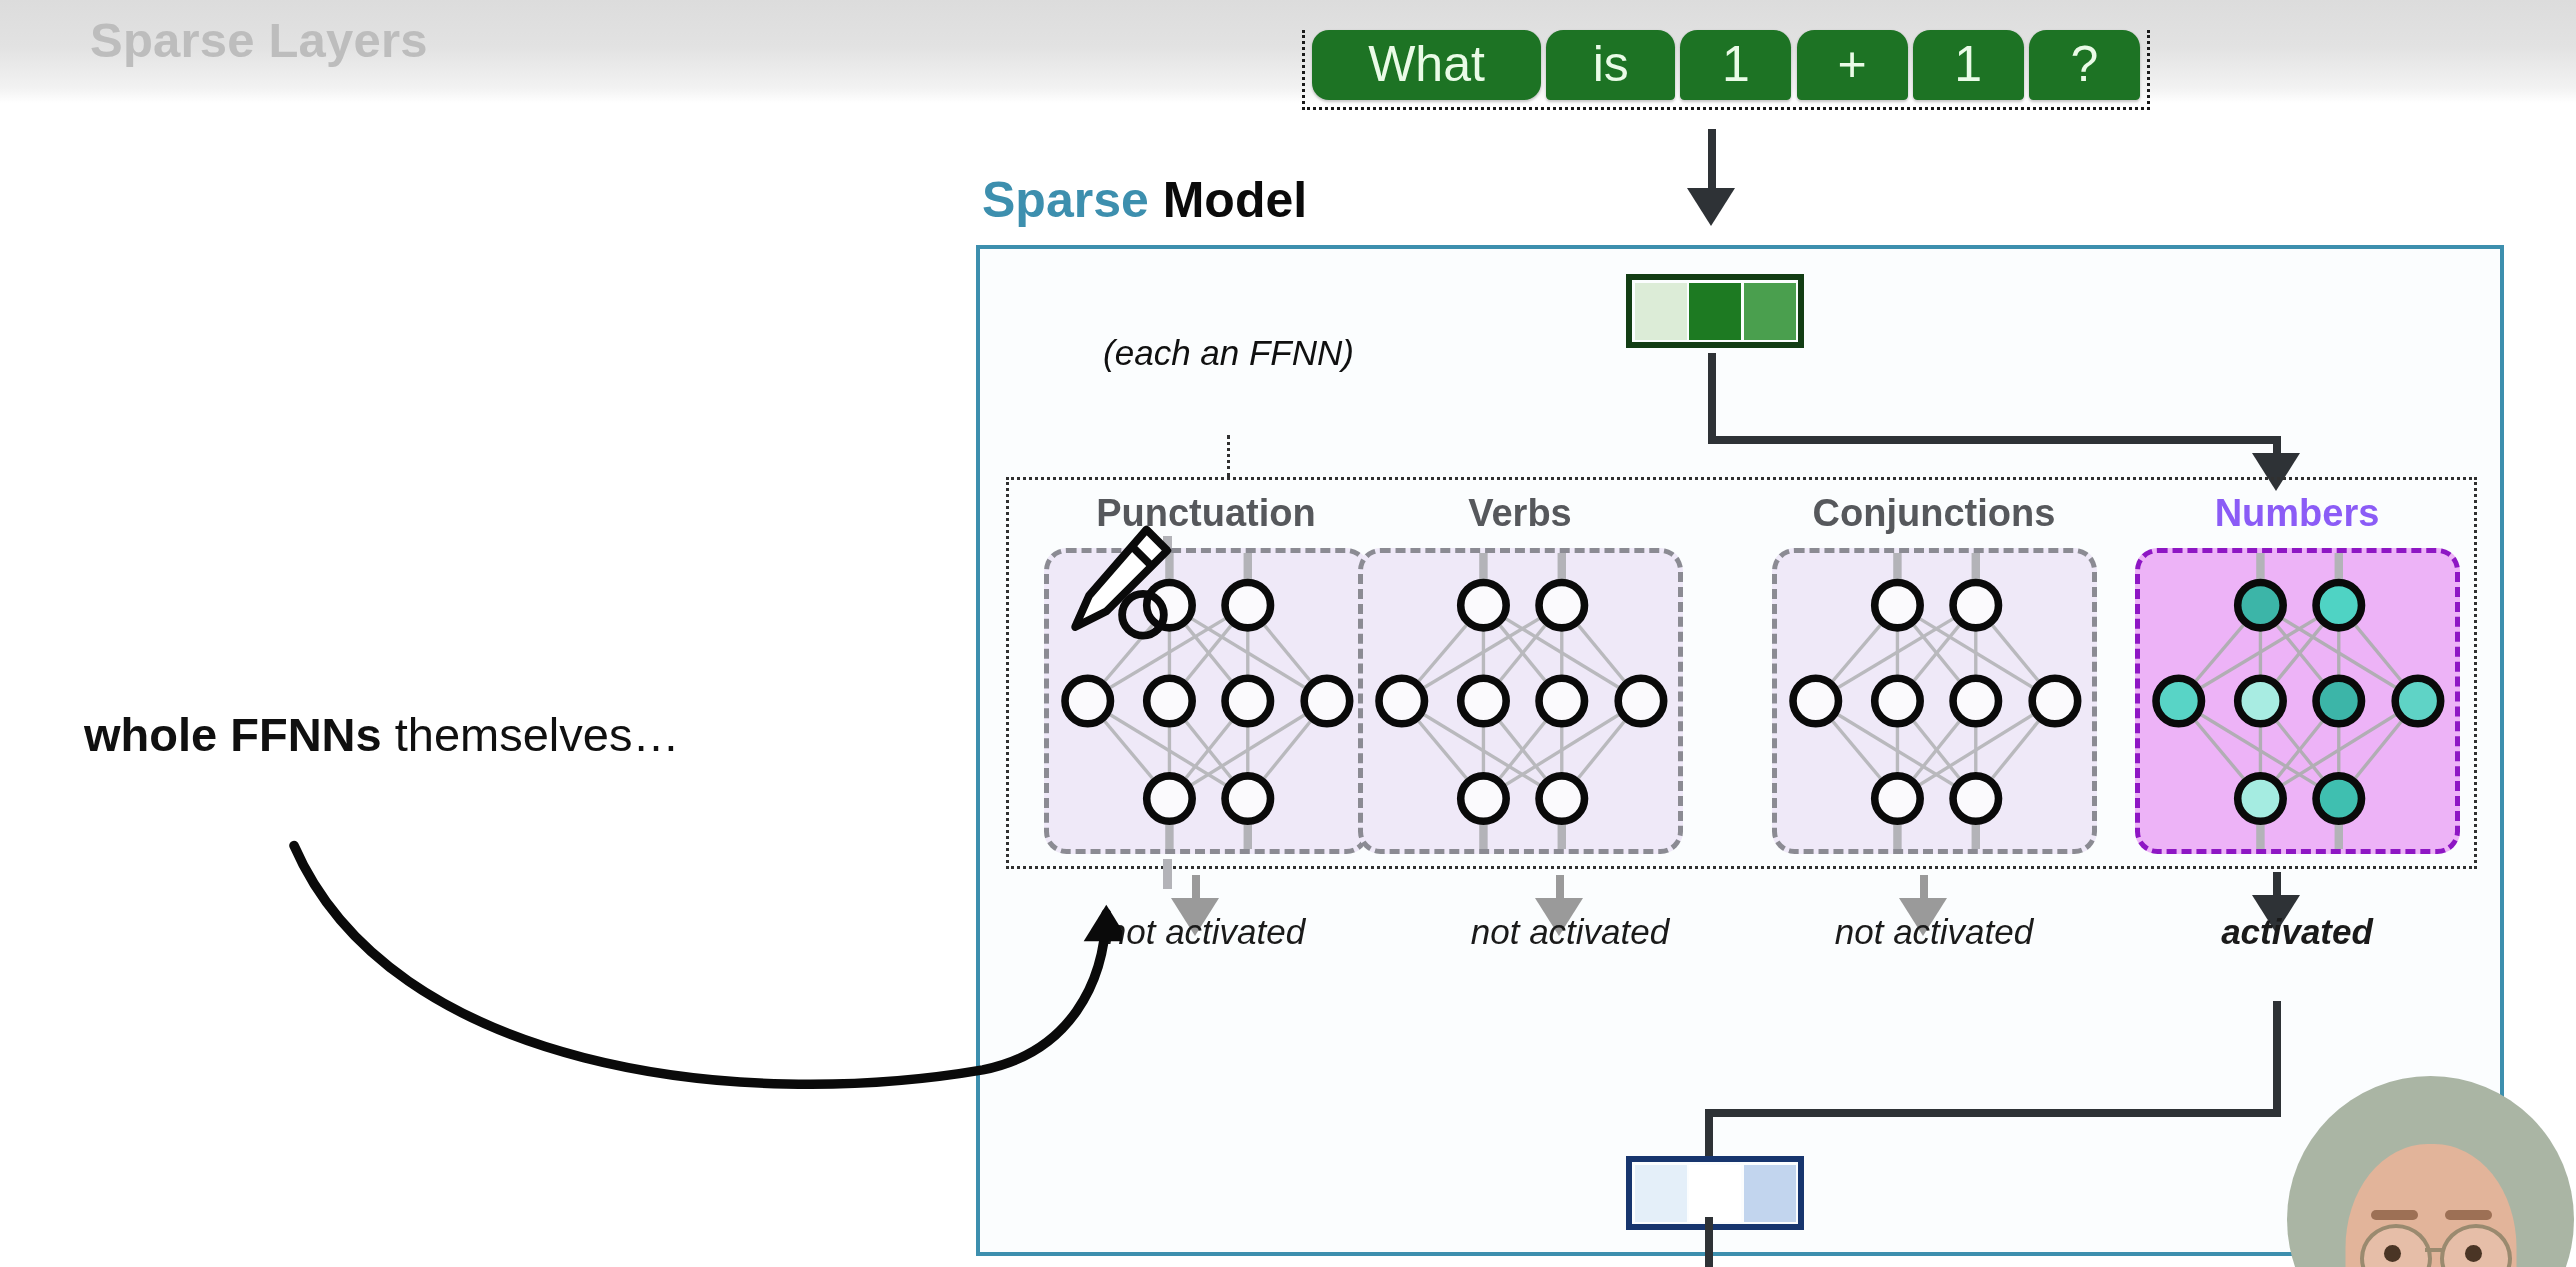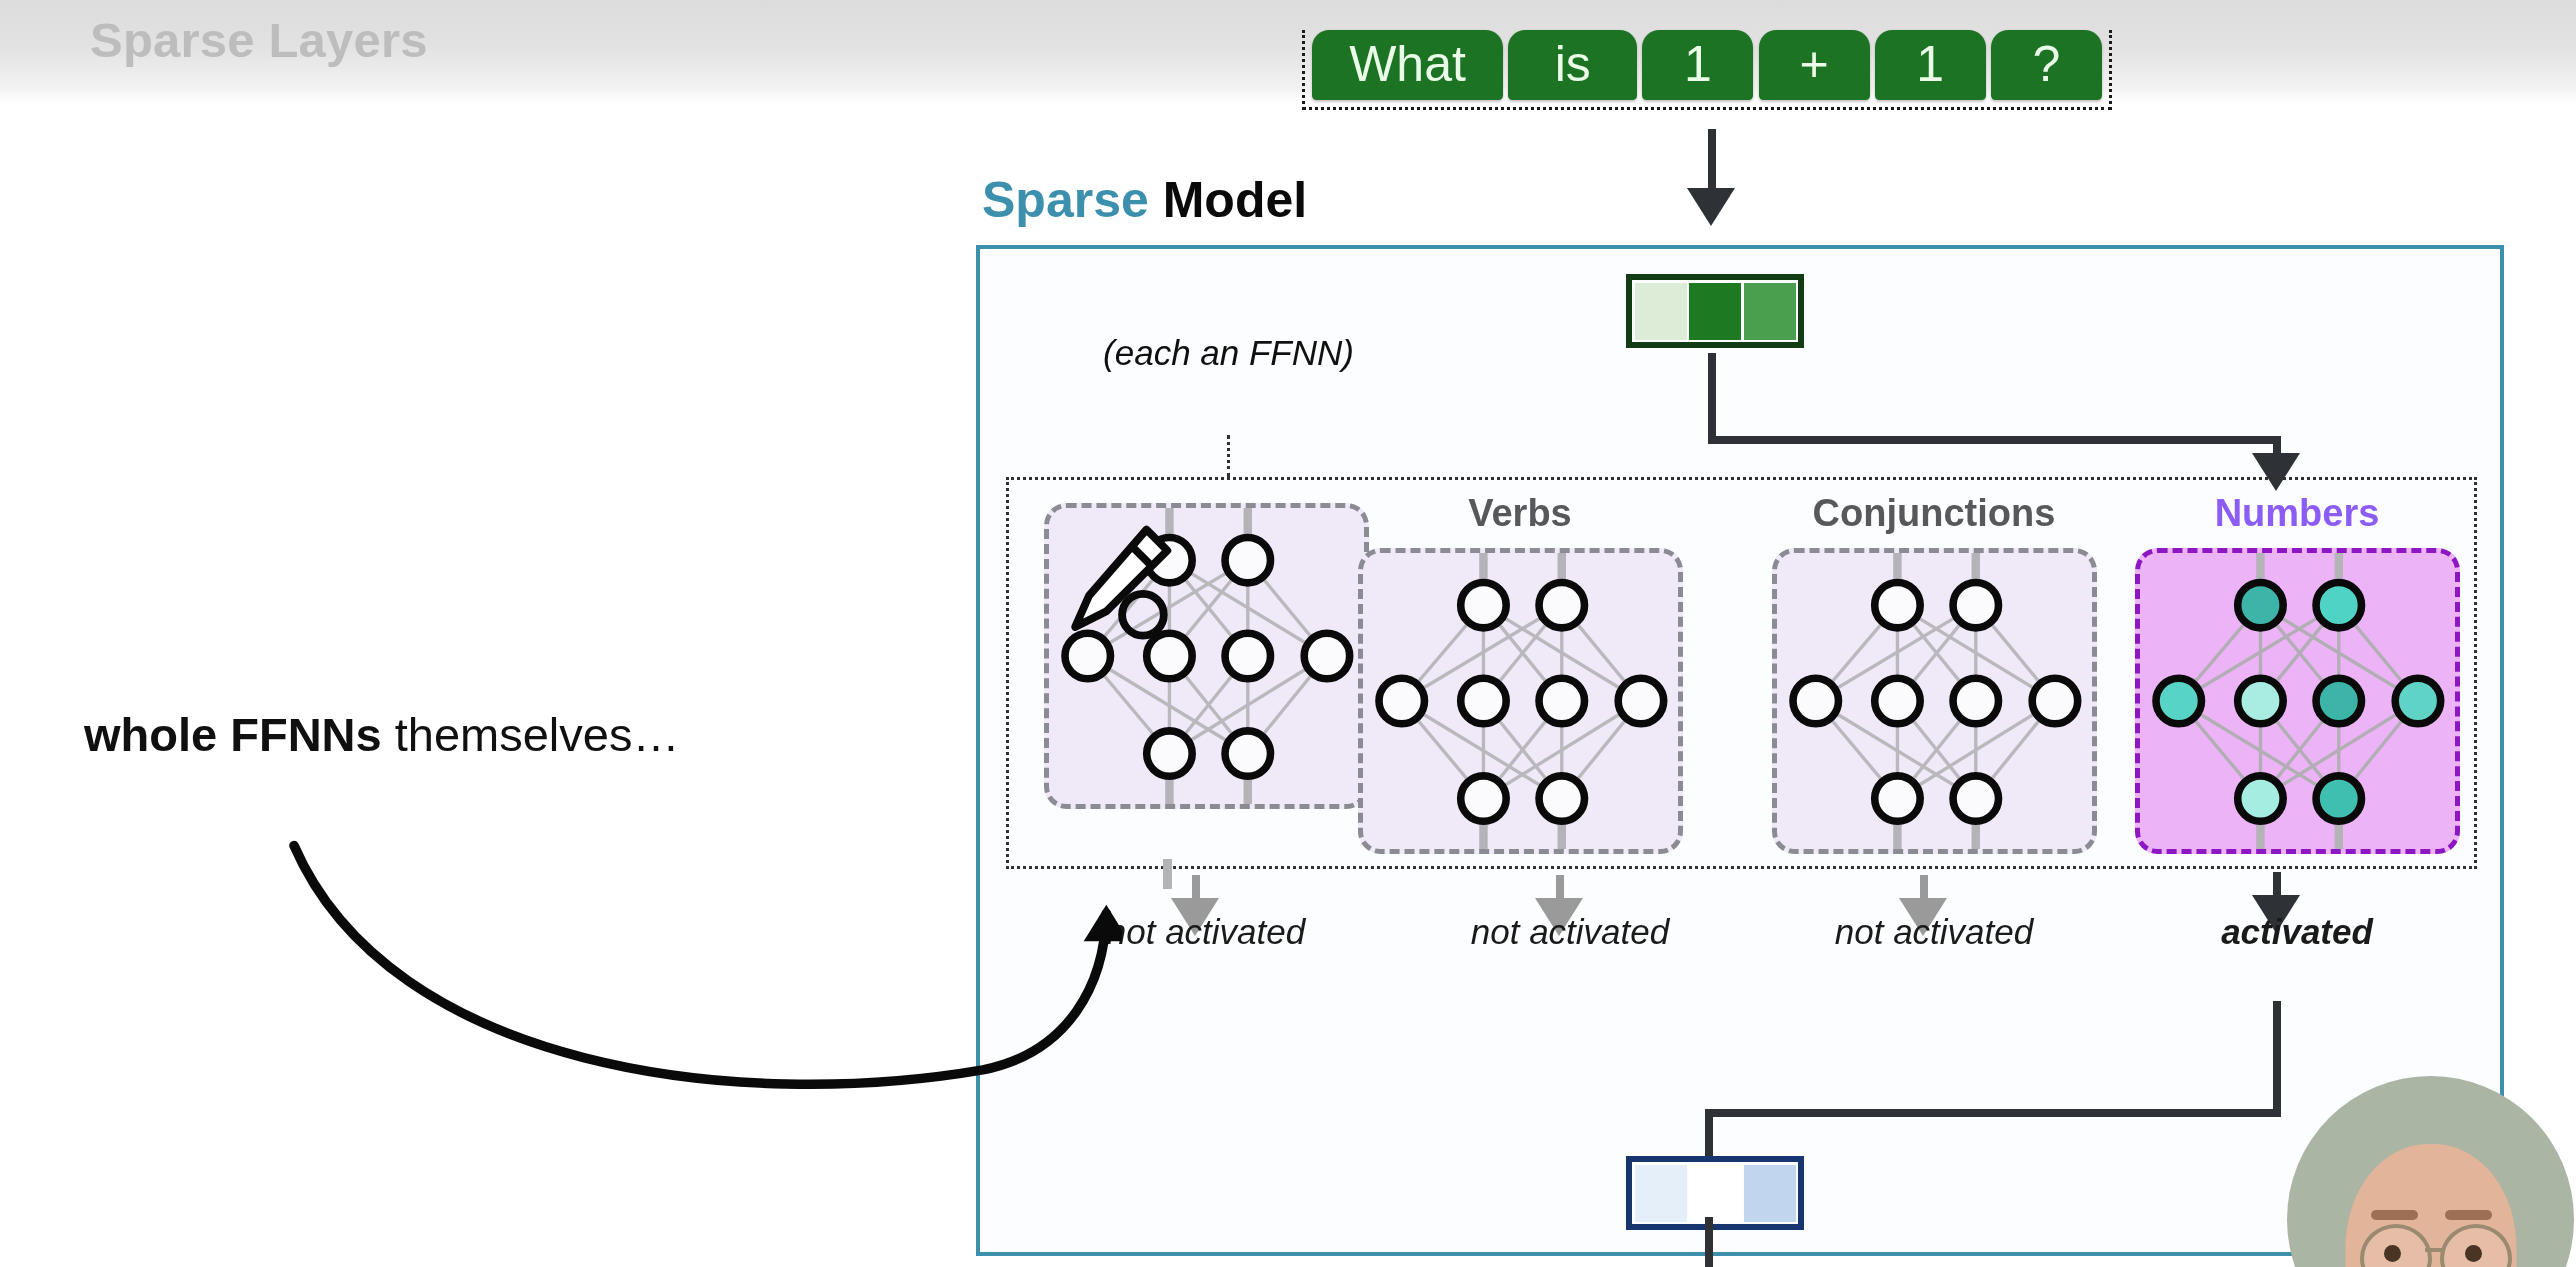--- a/index.html
+++ b/index.html
@@ -30,21 +30,21 @@
     border:3.5px dotted #1a1a1a;border-top:none;
   }
   .token{
     background:#1d7324;color:#eafbe7;
     border-radius:17.4px 17.4px 4.4px 4.4px;
     padding:8.7px 0 10.4px 0;
     font-size:50px;font-weight:400;line-height:1.02;
     text-align:center;white-space:nowrap;
     box-shadow:0 1.7px 2.6px rgba(0,0,0,.22);
   }
-  .token.w-wide{width:191px;}
+  .token.w-wide{width:229px;border-radius:17px;}
   .token.w-mid{width:129px;}
   .token.w-narrow{width:111px;}
 
   
   #model-heading{
     position:absolute;left:982px;top:171px;
     font-size:50px;font-weight:700;white-space:nowrap;
   }
   #model-heading .accent{color:#3d8fae;}
   #model-heading .plain{color:#0a0a0a;}
@@ -202,20 +202,21 @@
 <div class="arrow-down" style="left:2252px;top:453px;"></div>
 
 <div id="experts-note">
   <span class="note-sub">(each an FFNN)</span>
 </div>
 <div id="experts-note-tick"></div>
 
 <div id="experts-container"></div>
 
 <div class="expert-col" style="left:1032px;">
+  <div class="expert-label">Punctuation</div>
   <div class="rail" style="left:131px;top:49px;height:35px;"></div>
   <div class="ffnn-box">
     <svg class="ffnn-svg" viewBox="0 0 374 352" preserveAspectRatio="none">
       <g stroke="#b3b3b8" stroke-width="10">
         <line x1="143" y1="-6" x2="143" y2="62"></line>
           <line x1="236" y1="-6" x2="236" y2="62"></line>
         <line x1="143" y1="292" x2="143" y2="360"></line>
           <line x1="236" y1="292" x2="236" y2="360"></line>
       </g>
       <g stroke="#b9b9bd" stroke-width="4" fill="none">

